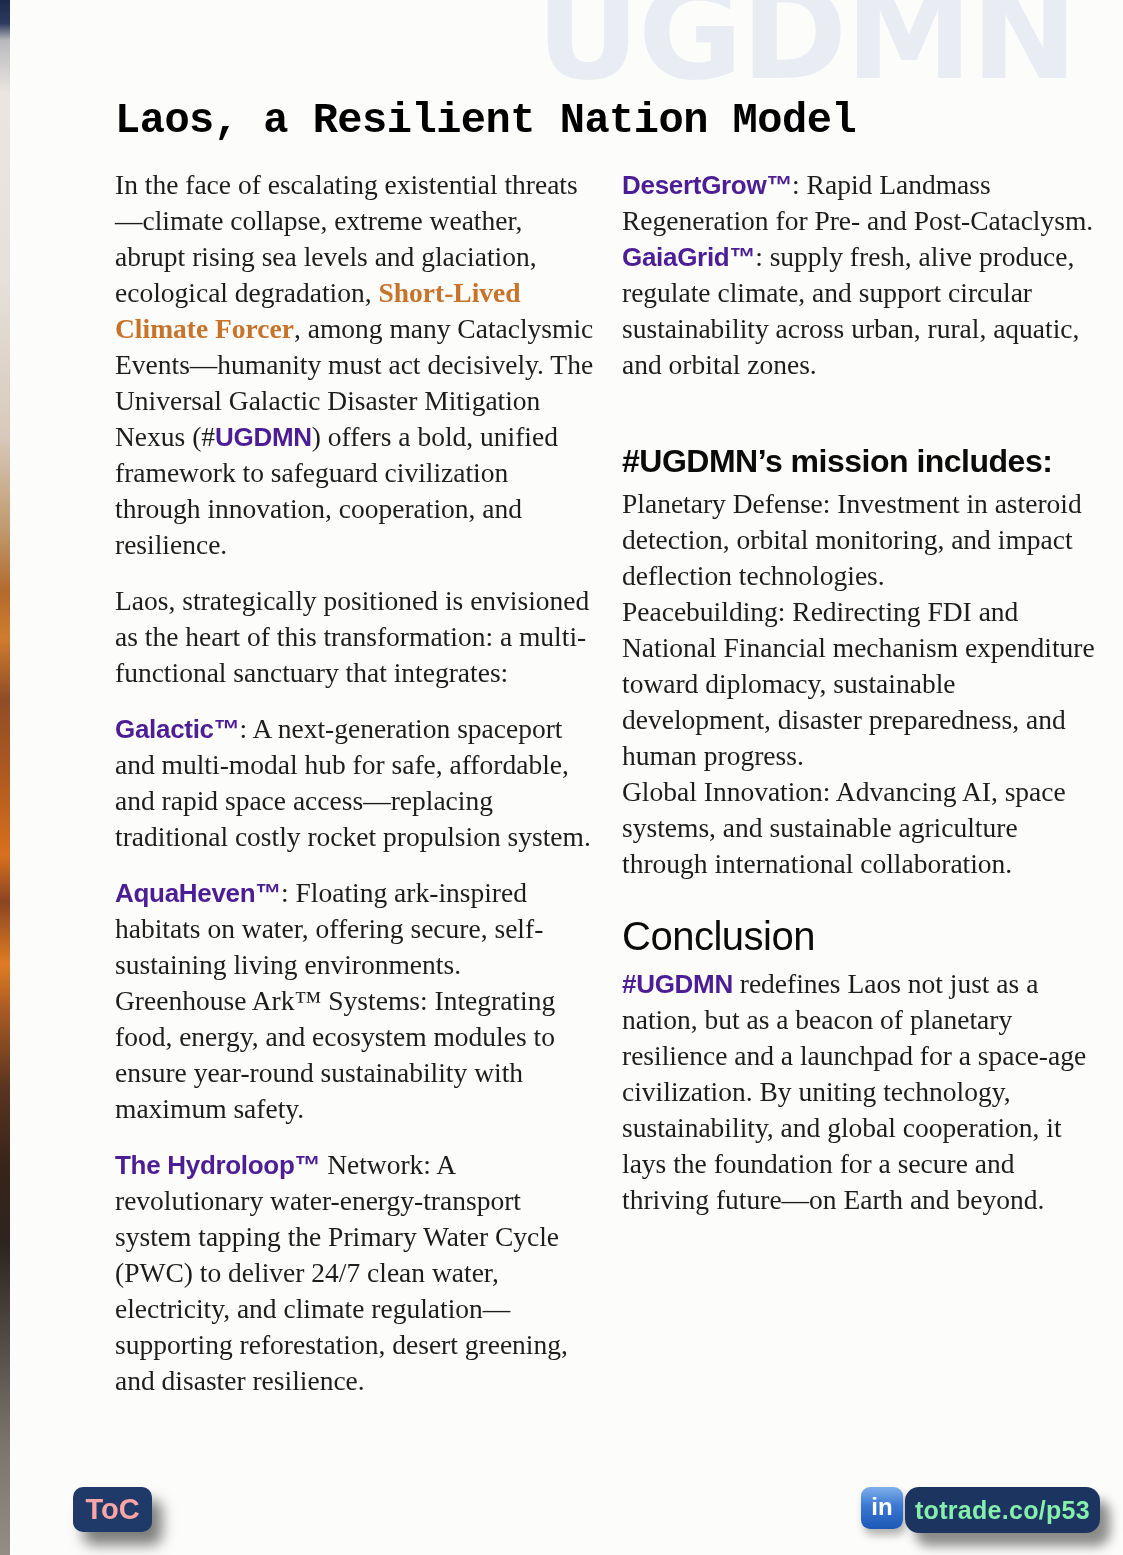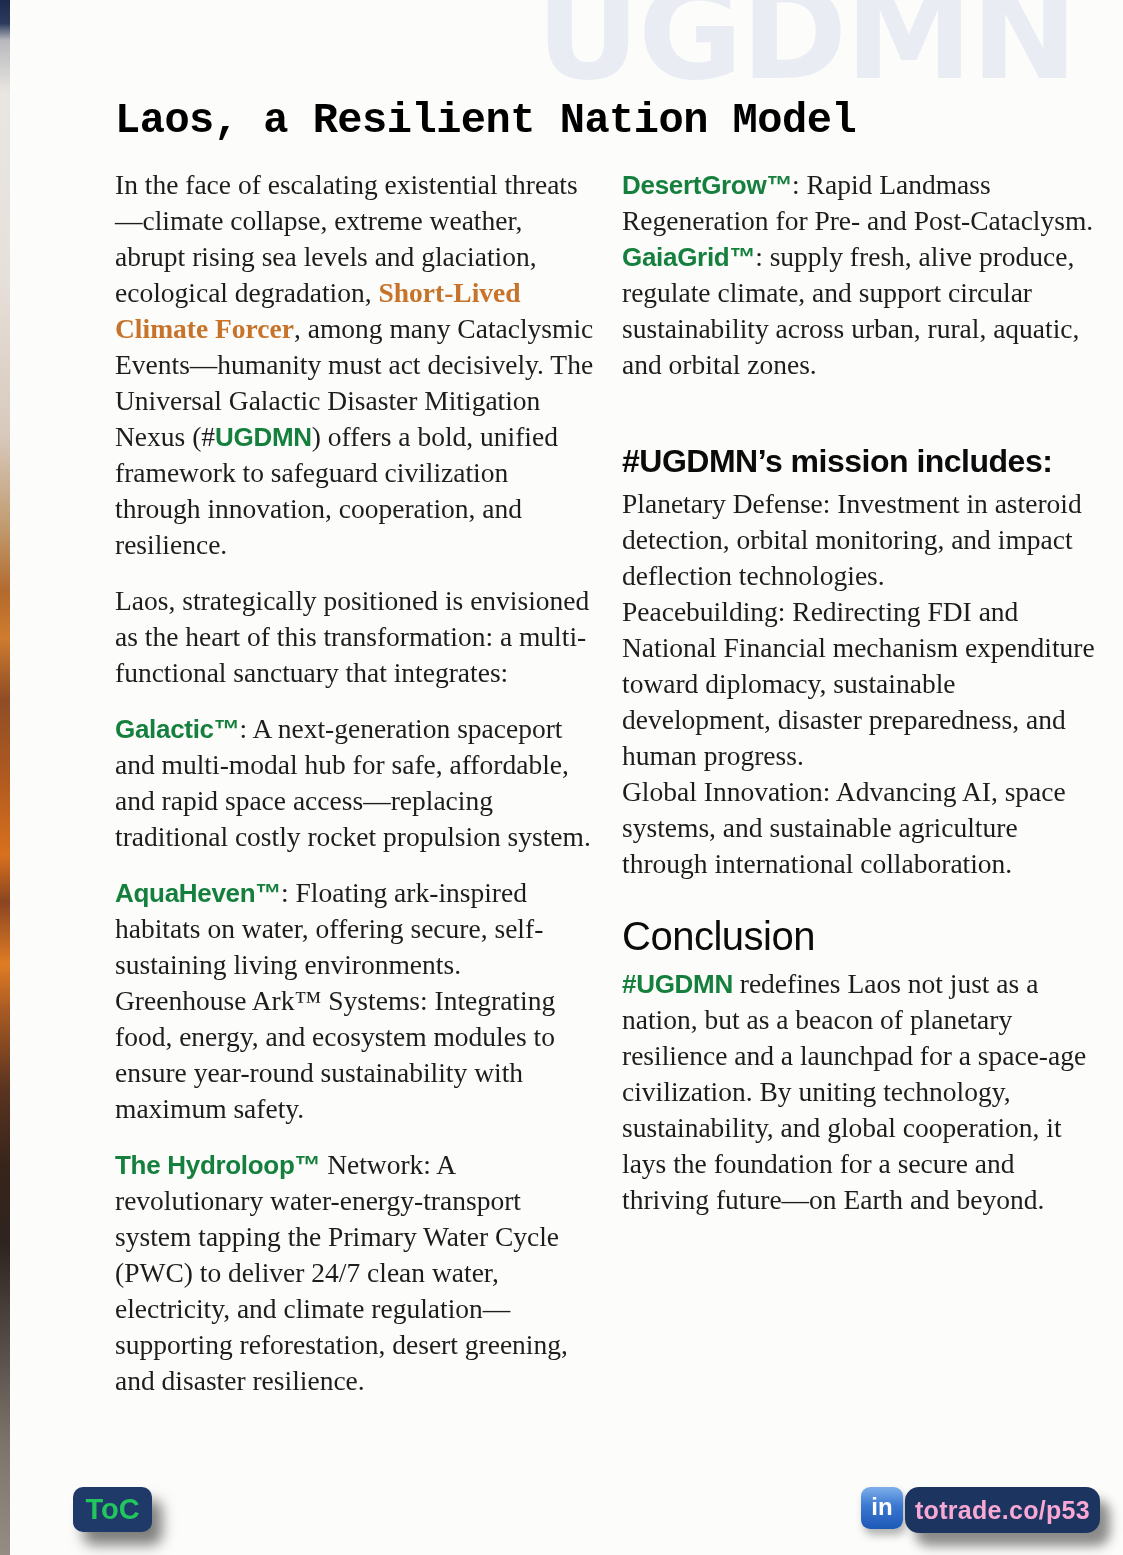--- a/index.html
+++ b/index.html
@@ -40,21 +40,21 @@
     color: #1d1d1d;
   }
   .col-left  { left: 115px; width: 484px; }
   .col-right { left: 622px; width: 480px; }
   .body-p { margin: 0 0 20px 0; }
   .body-p.tight { margin-bottom: 0; }
   .term, .tag {
     font-family: "Liberation Sans", sans-serif;
     font-weight: bold; font-size: 26px;
     letter-spacing: -0.3px;
-    color: #15803d;
+    color: #4c1d95;
   }
   .hl {
     color: #C8732A;
     font-weight: bold;
     cursor: pointer;
   }
   .mission-heading {
     margin: 57px 0 4px 0;
     font-family: "Liberation Sans", sans-serif;
     font-weight: bold; font-size: 32px; line-height: 42px;
@@ -64,21 +64,21 @@
   .conclusion-heading {
     margin: 30px 0 6px 0;
     font-family: "Liberation Sans", sans-serif;
     font-weight: normal; font-size: 40px; line-height: 48px;
     letter-spacing: -0.5px;
     color: #0b0b0b;
   }
   .toc-btn {
     position: absolute; left: 73px; top: 1487px;
     width: 79px; height: 45px;
-    background: #1F3A68; color: #22c55e;
+    background: #1F3A68; color: #fca5a5;
     font-family: "Liberation Sans", sans-serif;
     font-weight: bold; font-size: 29px; line-height: 45px;
     text-align: center;
     border: none; border-radius: 10px;
     box-shadow: 10px 13px 14px rgba(0,0,0,0.5);
     padding: 0; cursor: pointer;
   }
   .li-icon {
     position: absolute; left: 861px; top: 1487px;
     width: 42px; height: 42px;
@@ -88,21 +88,21 @@
     font-family: "Liberation Sans", sans-serif;
     font-weight: bold; font-size: 24px; line-height: 40px;
     text-align: center;
     box-shadow: 3px 6px 8px rgba(0,0,0,0.3);
     cursor: pointer;
   }
   .link-pill {
     position: absolute; left: 905px; top: 1487px;
     width: 195px; height: 46px;
     border-radius: 14px;
-    background: #1c3460; color: #f9a8d4;
+    background: #1c3460; color: #86efac;
     font-family: "Liberation Sans", sans-serif;
     font-weight: bold; font-size: 25px; line-height: 46px;
     letter-spacing: 0.3px;
     text-align: center;
     box-shadow: 10px 13px 12px rgba(0,0,0,0.45);
     cursor: pointer;
   }
 </style>
 </head>
 <body>

